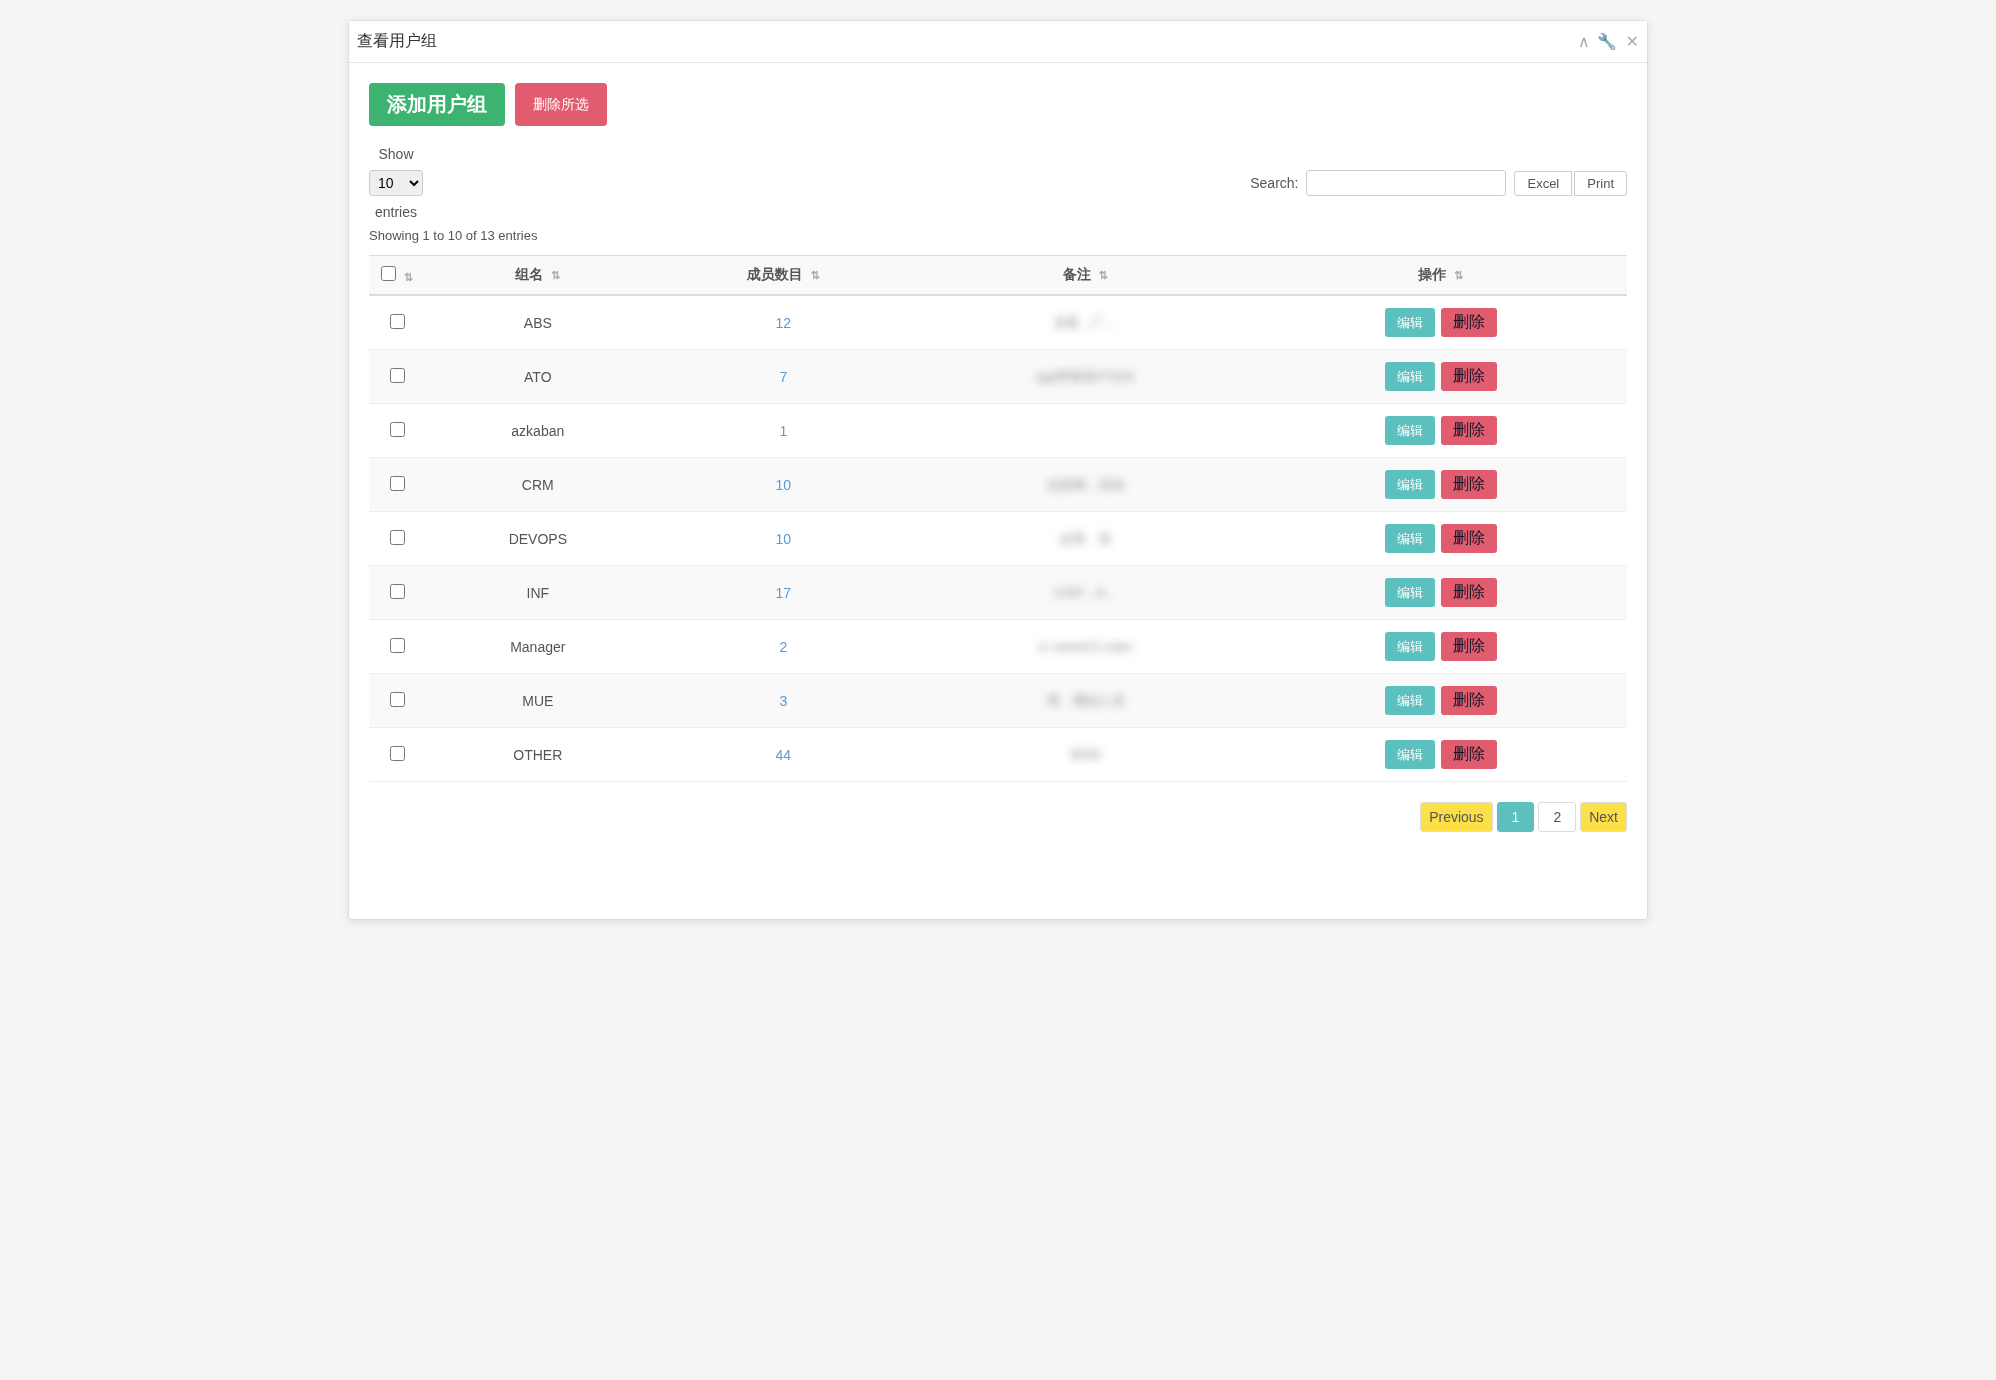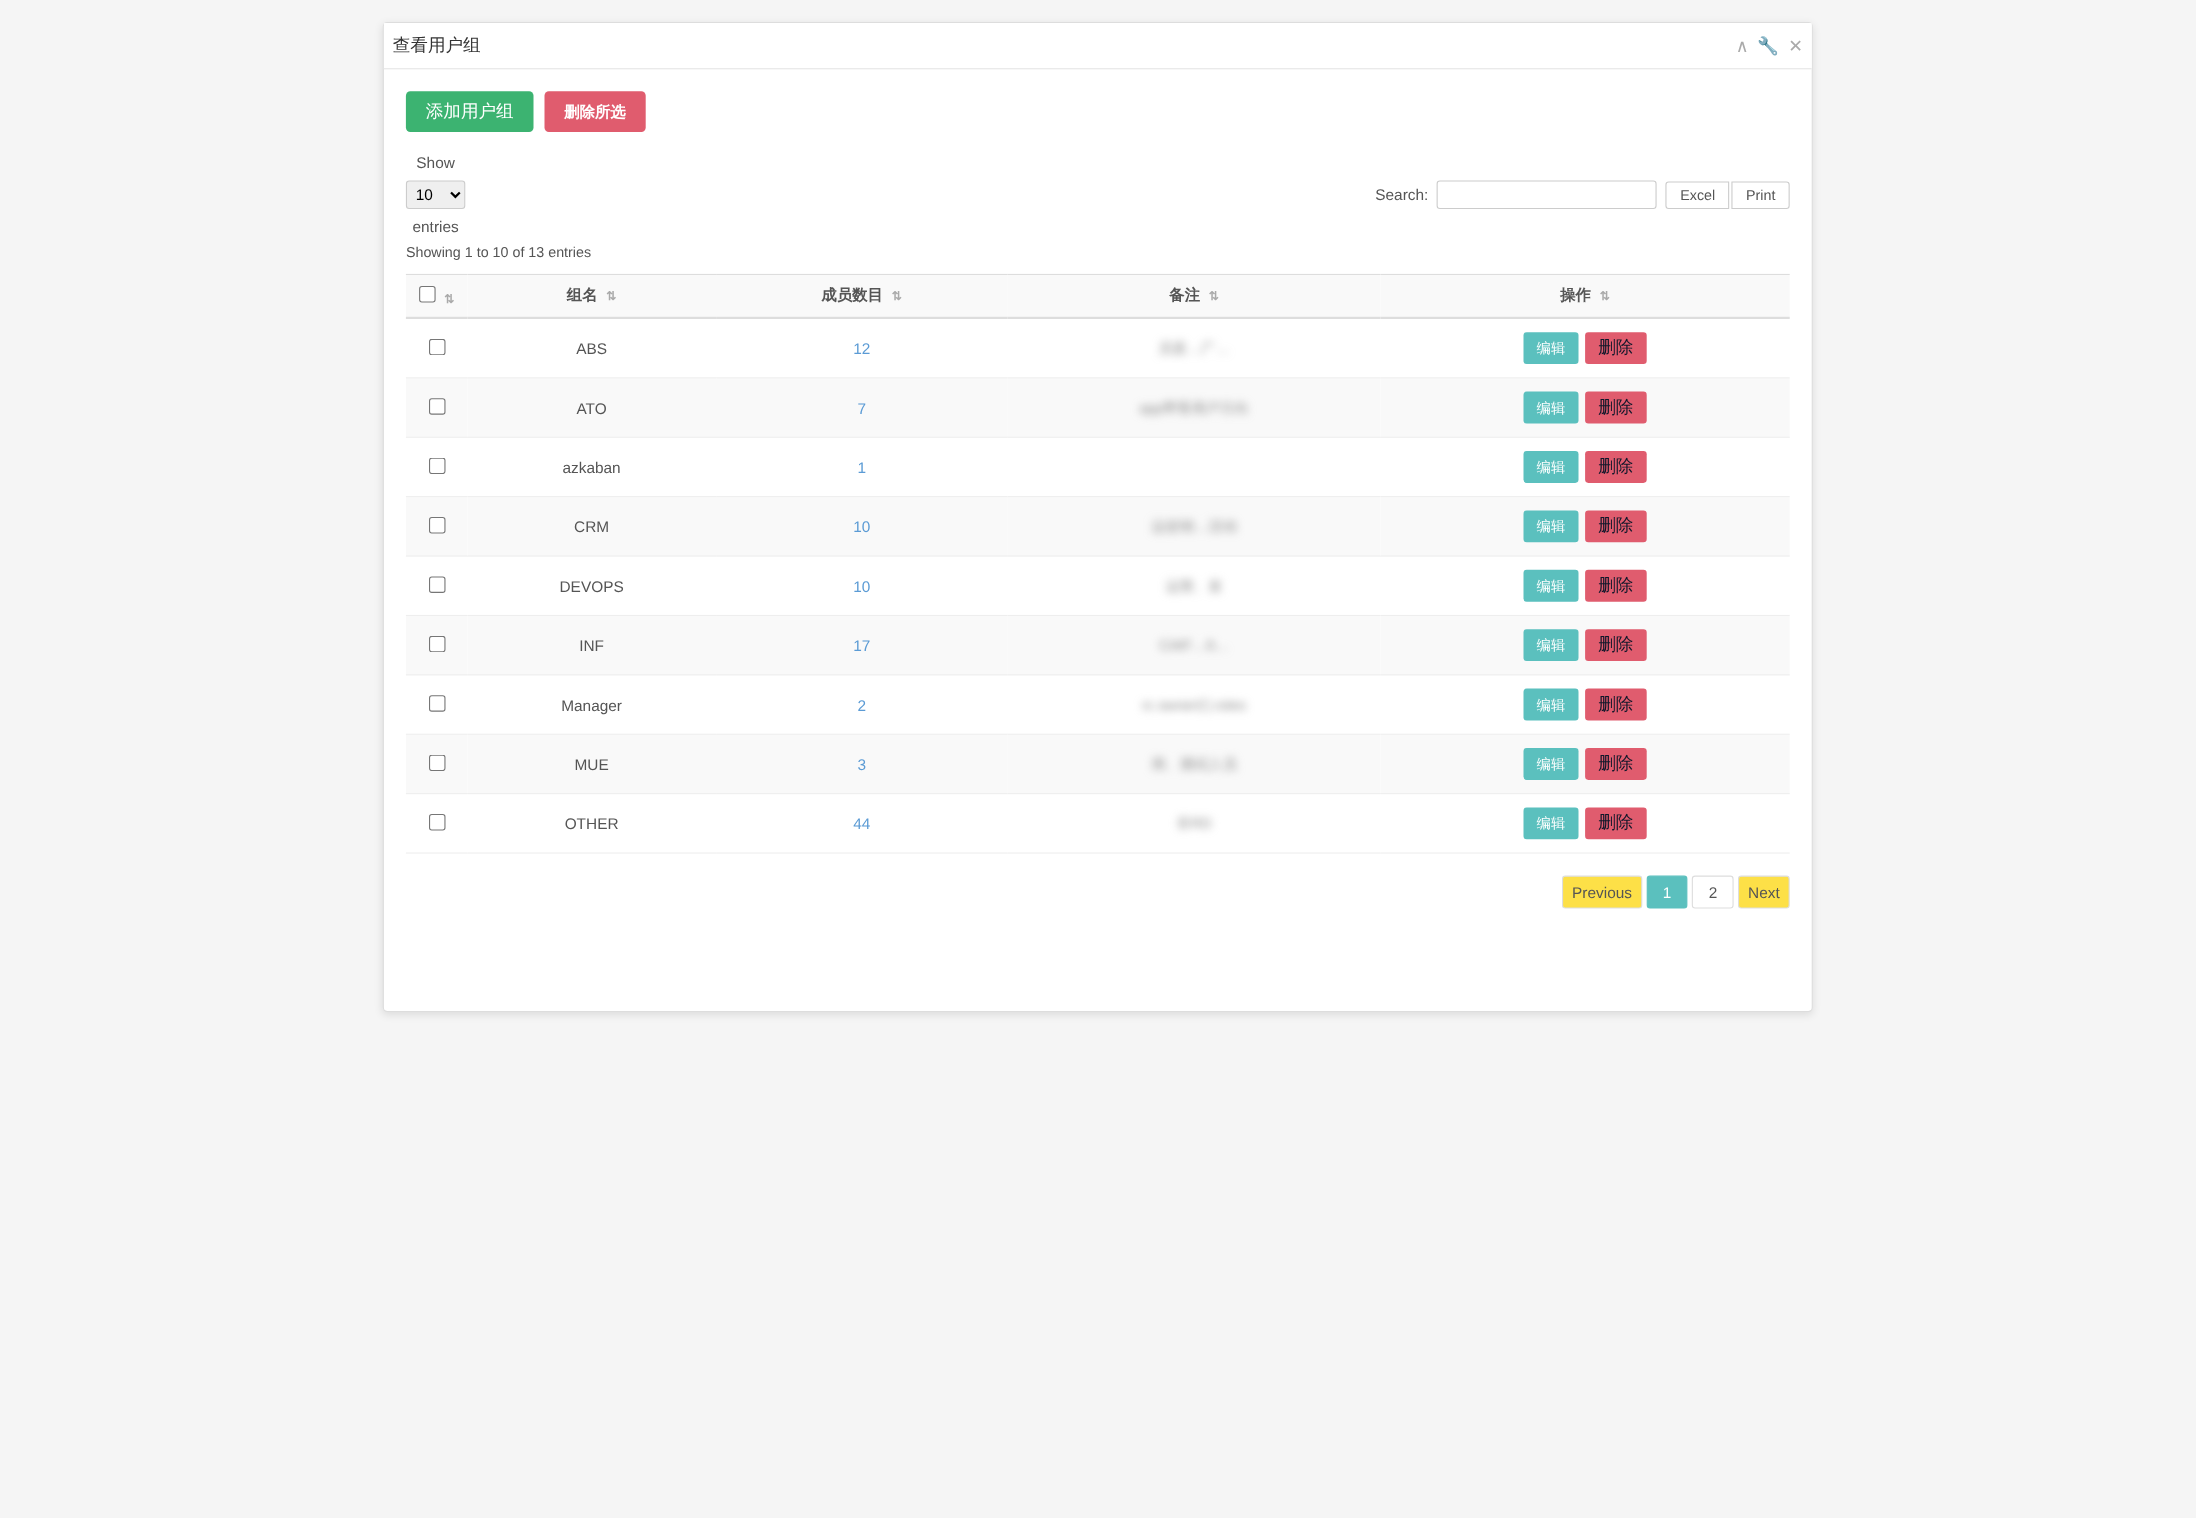--- a/index.html
+++ b/index.html
@@ -50,32 +50,32 @@
       display: flex;
       gap: 10px;
       margin-bottom: 20px;
     }
     .btn-add {
       background: #3cb371;
       color: #fff;
       border: none;
       padding: 8px 18px;
       border-radius: 4px;
-      font-size: 16px;
-      cursor: pointer;
+      font-size: 20px;
+      cursor: pointer;
+      font-weight: bold;
     }
     .btn-delete {
       background: #e05c6e;
       color: #fff;
       border: none;
       padding: 8px 18px;
       border-radius: 4px;
       font-size: 14px;
       cursor: pointer;
-      font-weight: bold;
     }
     .table-controls {
       display: flex;
       align-items: center;
       justify-content: space-between;
       margin-bottom: 8px;
     }
     .show-entries {
       display: flex;
       align-items: center;

